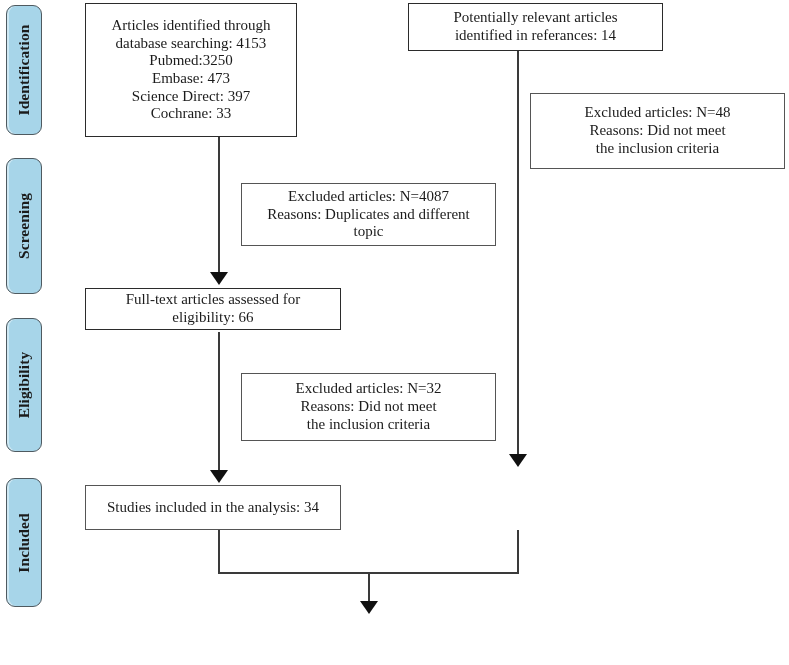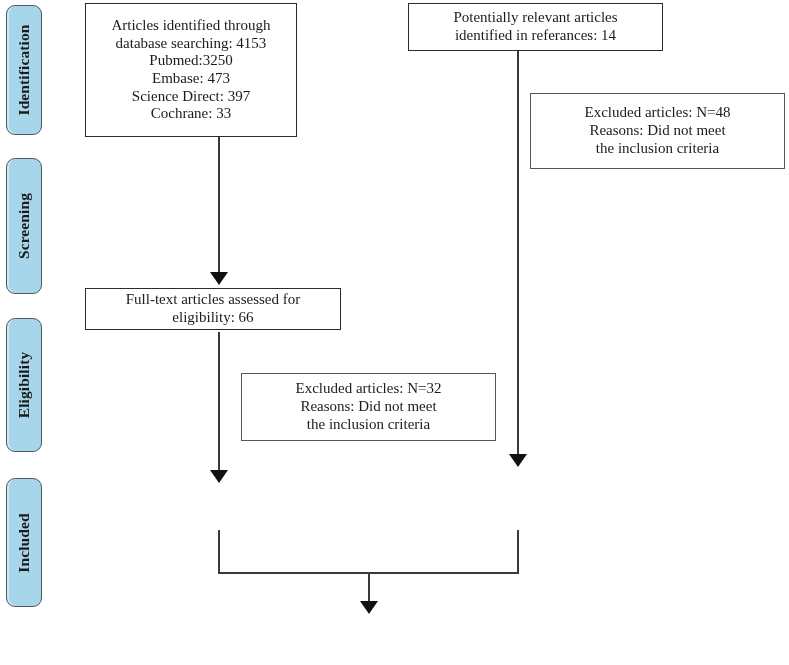--- a/index.html
+++ b/index.html
@@ -77,28 +77,36 @@
     <span class="btxt">Potentially relevant articles
 identified in referances: 14</span>
   </div>
 
   <div class="box thin" style="left:530px;top:93px;width:255px;height:76px;">
     <span class="btxt">Excluded articles: N=48
 Reasons: Did not meet
 the inclusion criteria</span>
   </div>
 
+  <div class="box thin" style="left:241px;top:183px;width:255px;height:63px;">
+    <span class="btxt">Excluded articles: N=4087
+Reasons: Duplicates and different
+topic</span>
+  </div>
 
   <div class="box" style="left:85px;top:276px;width:256px;height:42px;margin-top:12px;">
     <span class="btxt">Full-text articles assessed for
 eligibility: 66</span>
   </div>
 
   <div class="box thin" style="left:241px;top:373px;width:255px;height:68px;">
     <span class="btxt">Excluded articles: N=32
 Reasons: Did not meet
 the inclusion criteria</span>
   </div>
 
+  <div class="box thin" style="left:85px;top:485px;width:256px;height:45px;">
+    <span class="btxt">Studies included in the analysis: 34</span>
+  </div>
 
 
 
 </div>
 
 </body></html>

